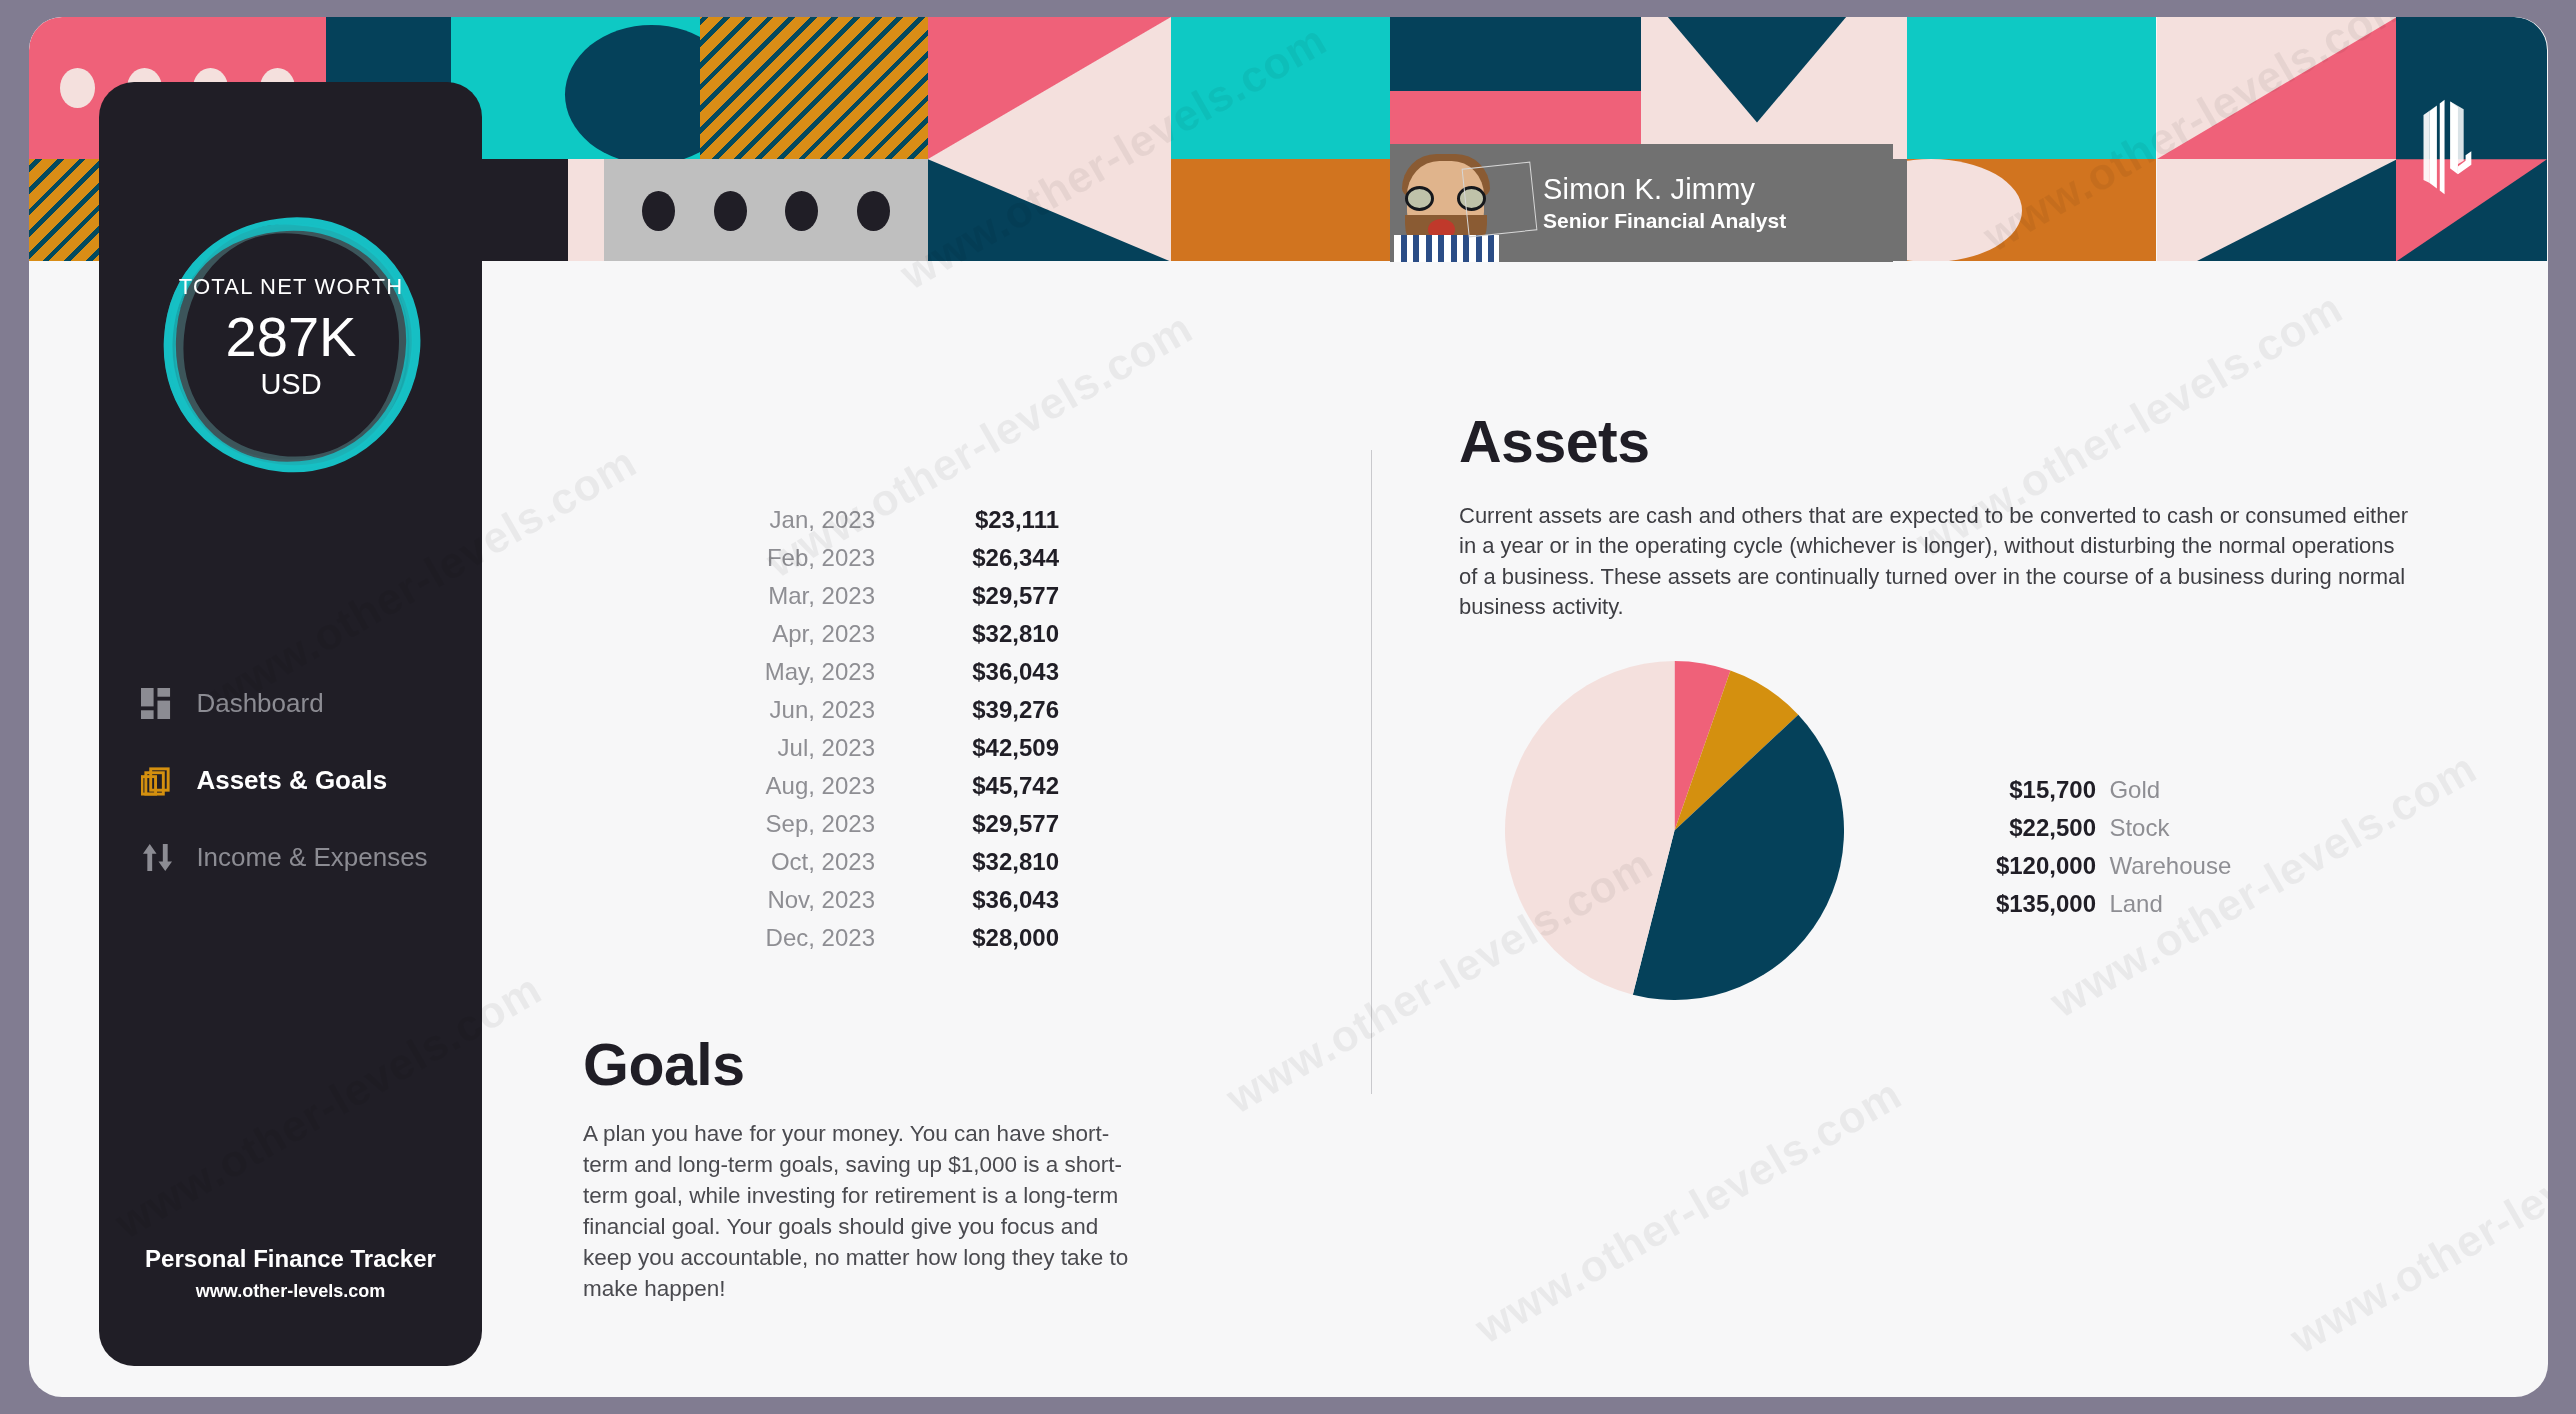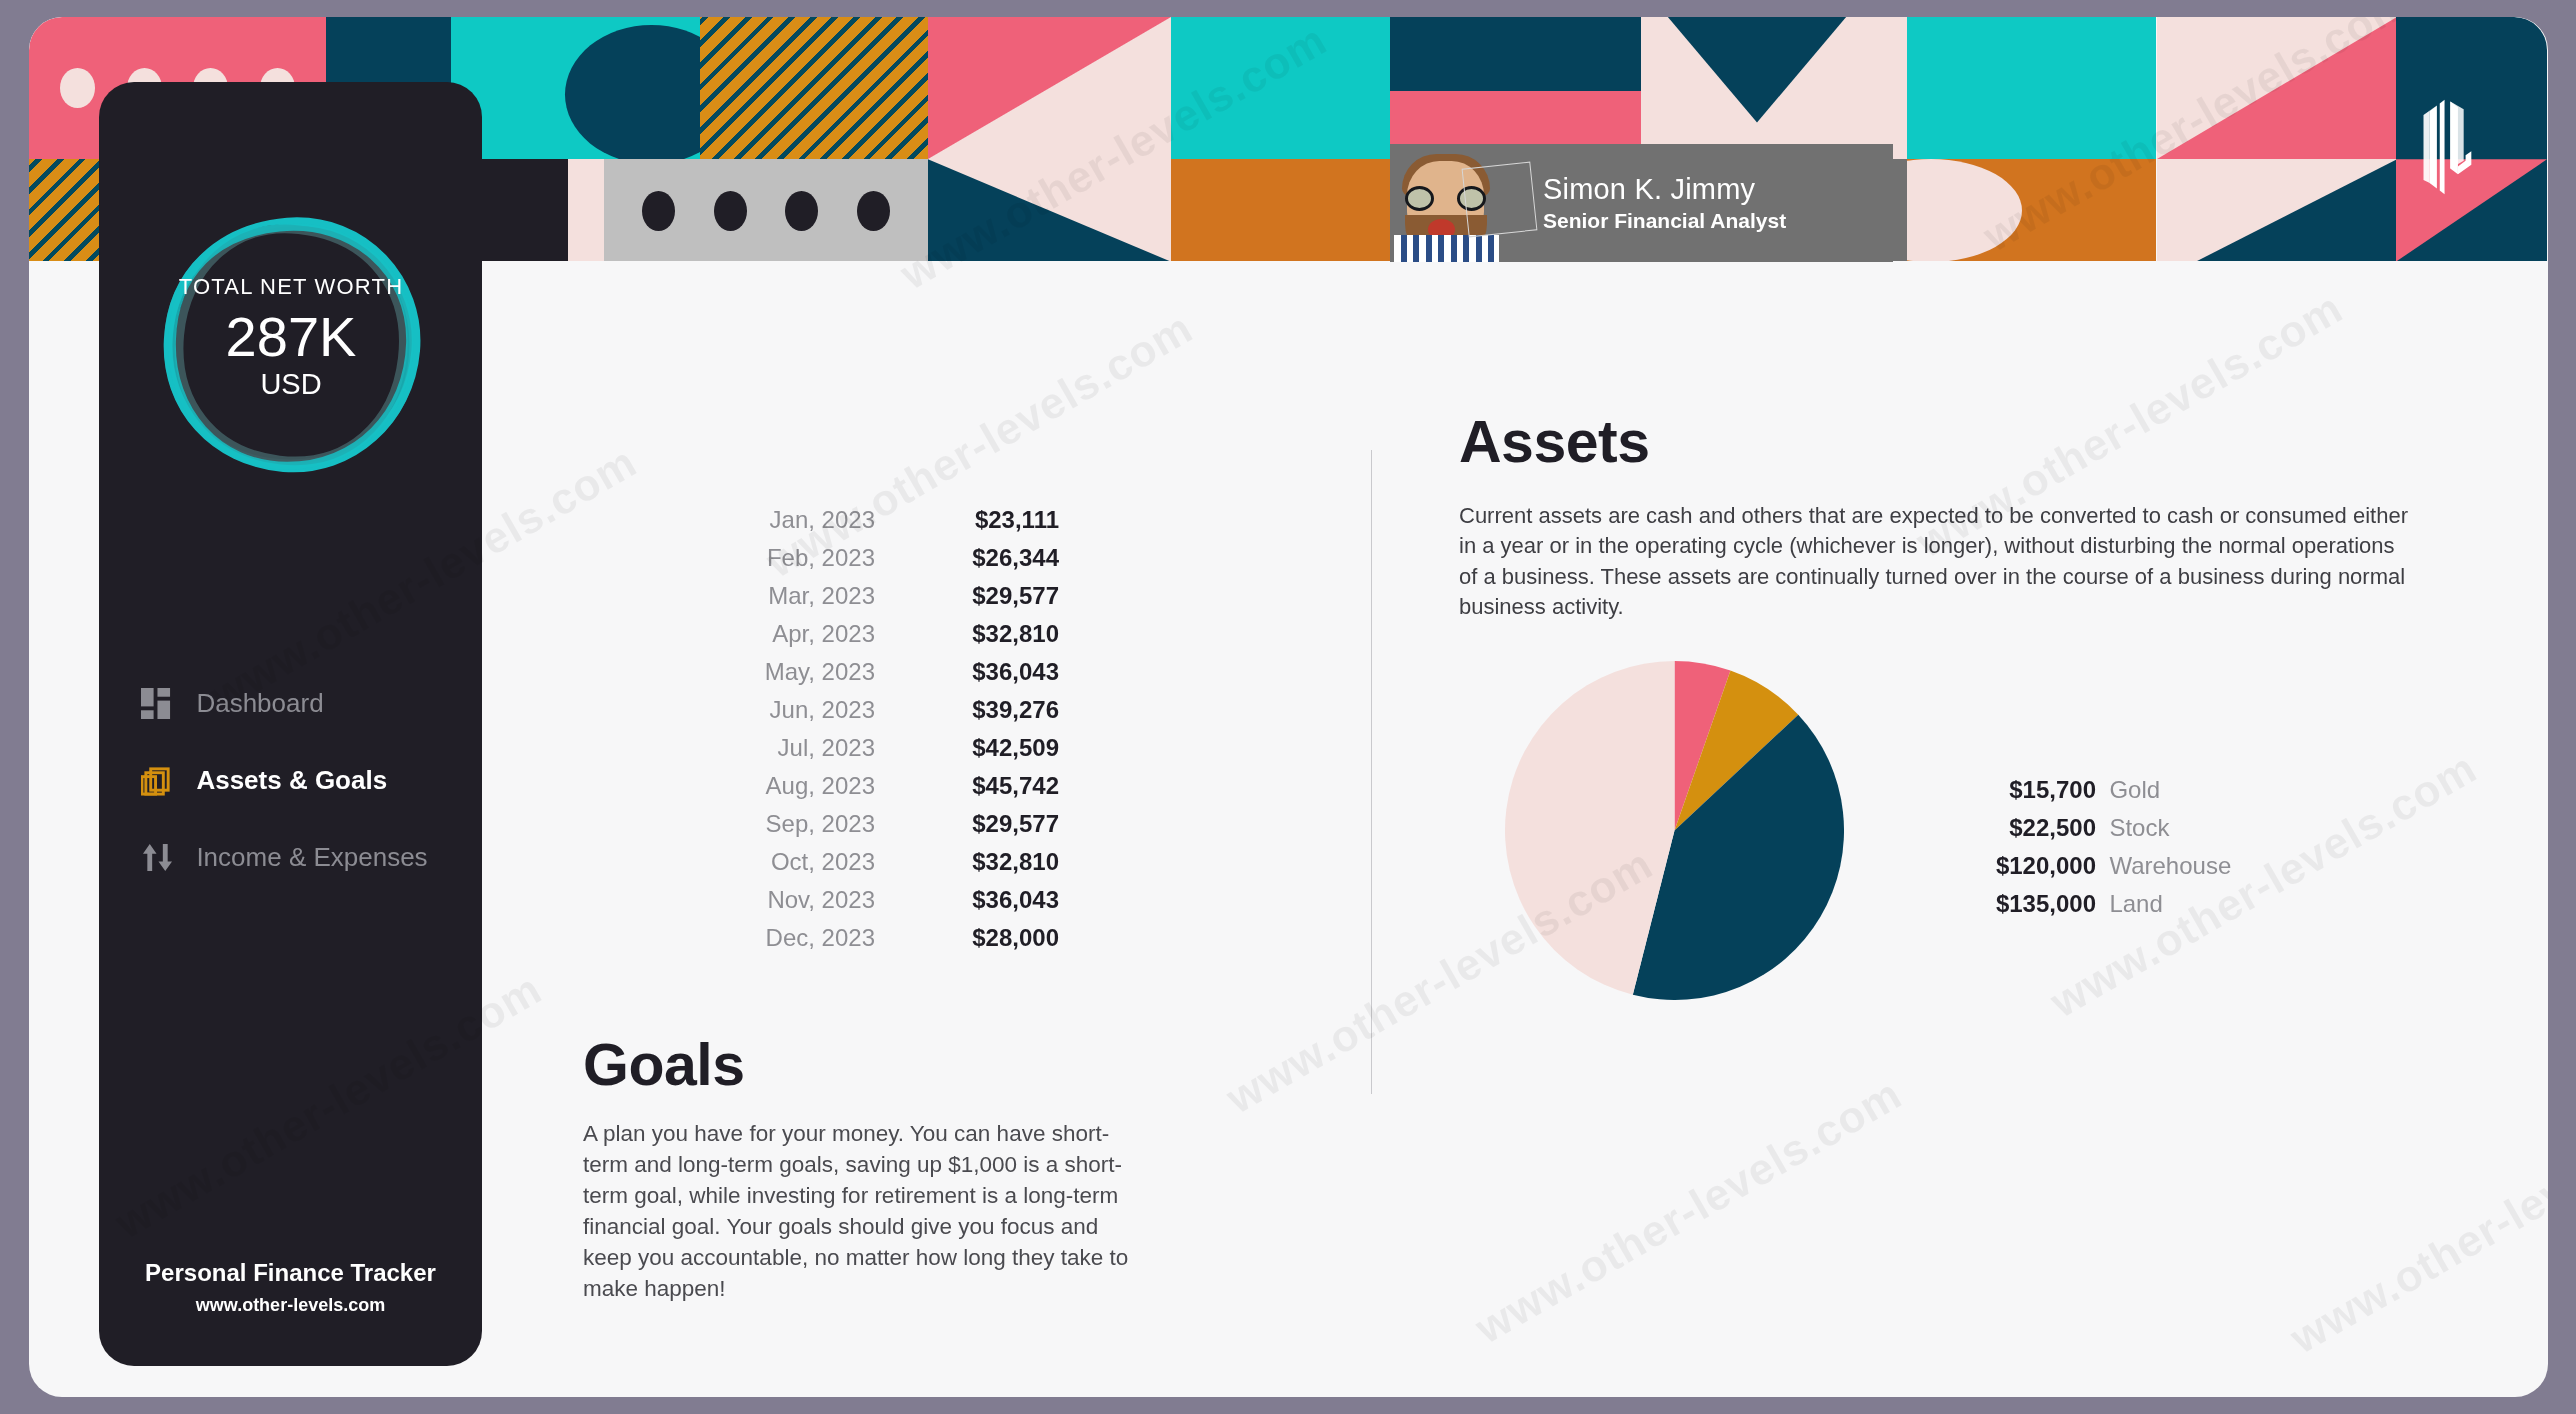--- a/index.html
+++ b/index.html
@@ -102,21 +102,21 @@
 
   .nav{position:absolute;left:0;top:583px;width:383px;}
   .nav-item{
     display:flex;align-items:center;height:77px;padding-left:42px;box-sizing:border-box;
   }
   .nav-ico{width:42px;flex:0 0 42px;display:flex;align-items:center;}
   .nav-label{font-size:26px;color:#8c8c93;margin-left:13.4px;}
   .nav-item.active .nav-label{color:#ffffff;font-weight:700;}
 
   .brand{
-    position:absolute;left:0;bottom:50px;width:383px;text-align:center;color:#fff;
+    position:absolute;left:0;bottom:64px;width:383px;text-align:center;color:#fff;
   }
   .brand-name{font-size:24px;font-weight:700;}
   .brand-url{font-size:18px;font-weight:700;margin-top:7.7px;}
 
   
   .divider{
     position:absolute;left:1342px;top:433px;width:1px;height:644px;background:#c9c9cd;
   }
 
   .months{

